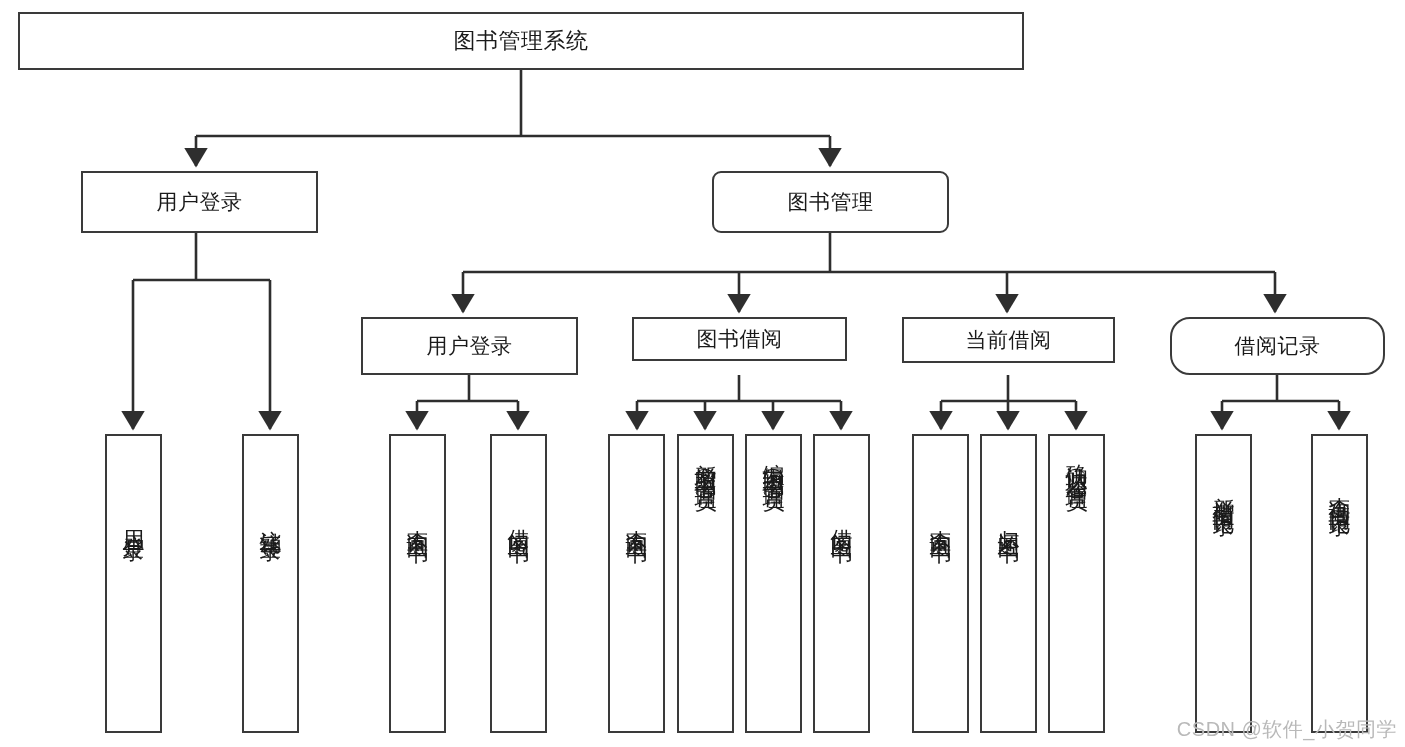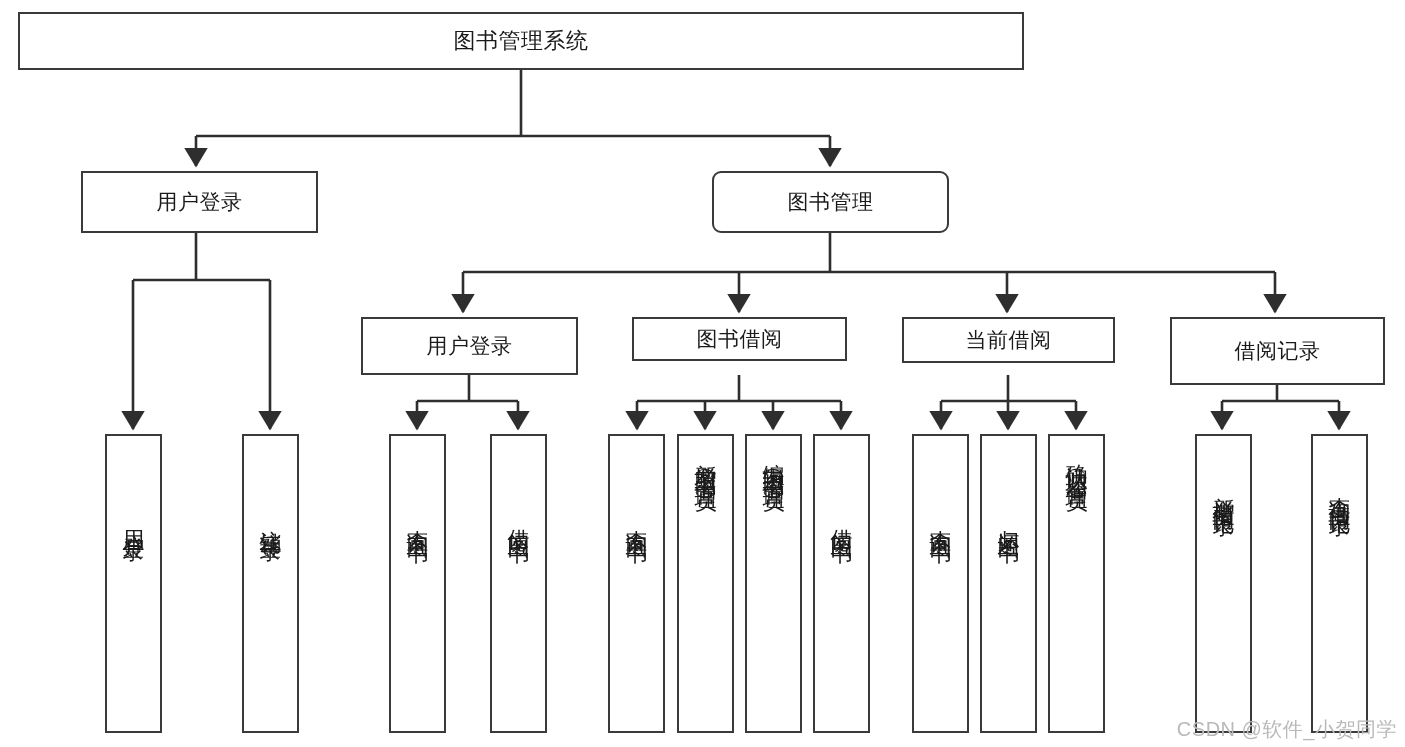--- a/index.html
+++ b/index.html
@@ -138,21 +138,21 @@
 
   <div class="node horiz" style="left:361px; top:317px; width:217px; height:58px;">
     <span class="label">用户登录</span>
   </div>
   <div class="node horiz" style="left:632px; top:317px; width:215px; height:44px;">
     <span class="label">图书借阅</span>
   </div>
   <div class="node horiz" style="left:902px; top:317px; width:213px; height:46px;">
     <span class="label">当前借阅</span>
   </div>
-  <div class="node horiz" style="left:1170px; top:317px; width:215px; height:68px;">
+  <div class="node horiz" style="left:1170px; top:317px; width:215px; height:58px;border-radius:20px;">
     <span class="label">借阅记录</span>
   </div>
 
   <div class="node vert" style="left:105px; top:434px; width:57px; height:299px; padding-top:76px;">
     <span class="label">用户登录</span>
   </div>
   <div class="node vert" style="left:242px; top:434px; width:57px; height:299px; padding-top:76px;">
     <span class="label">注销登录</span>
   </div>
 

